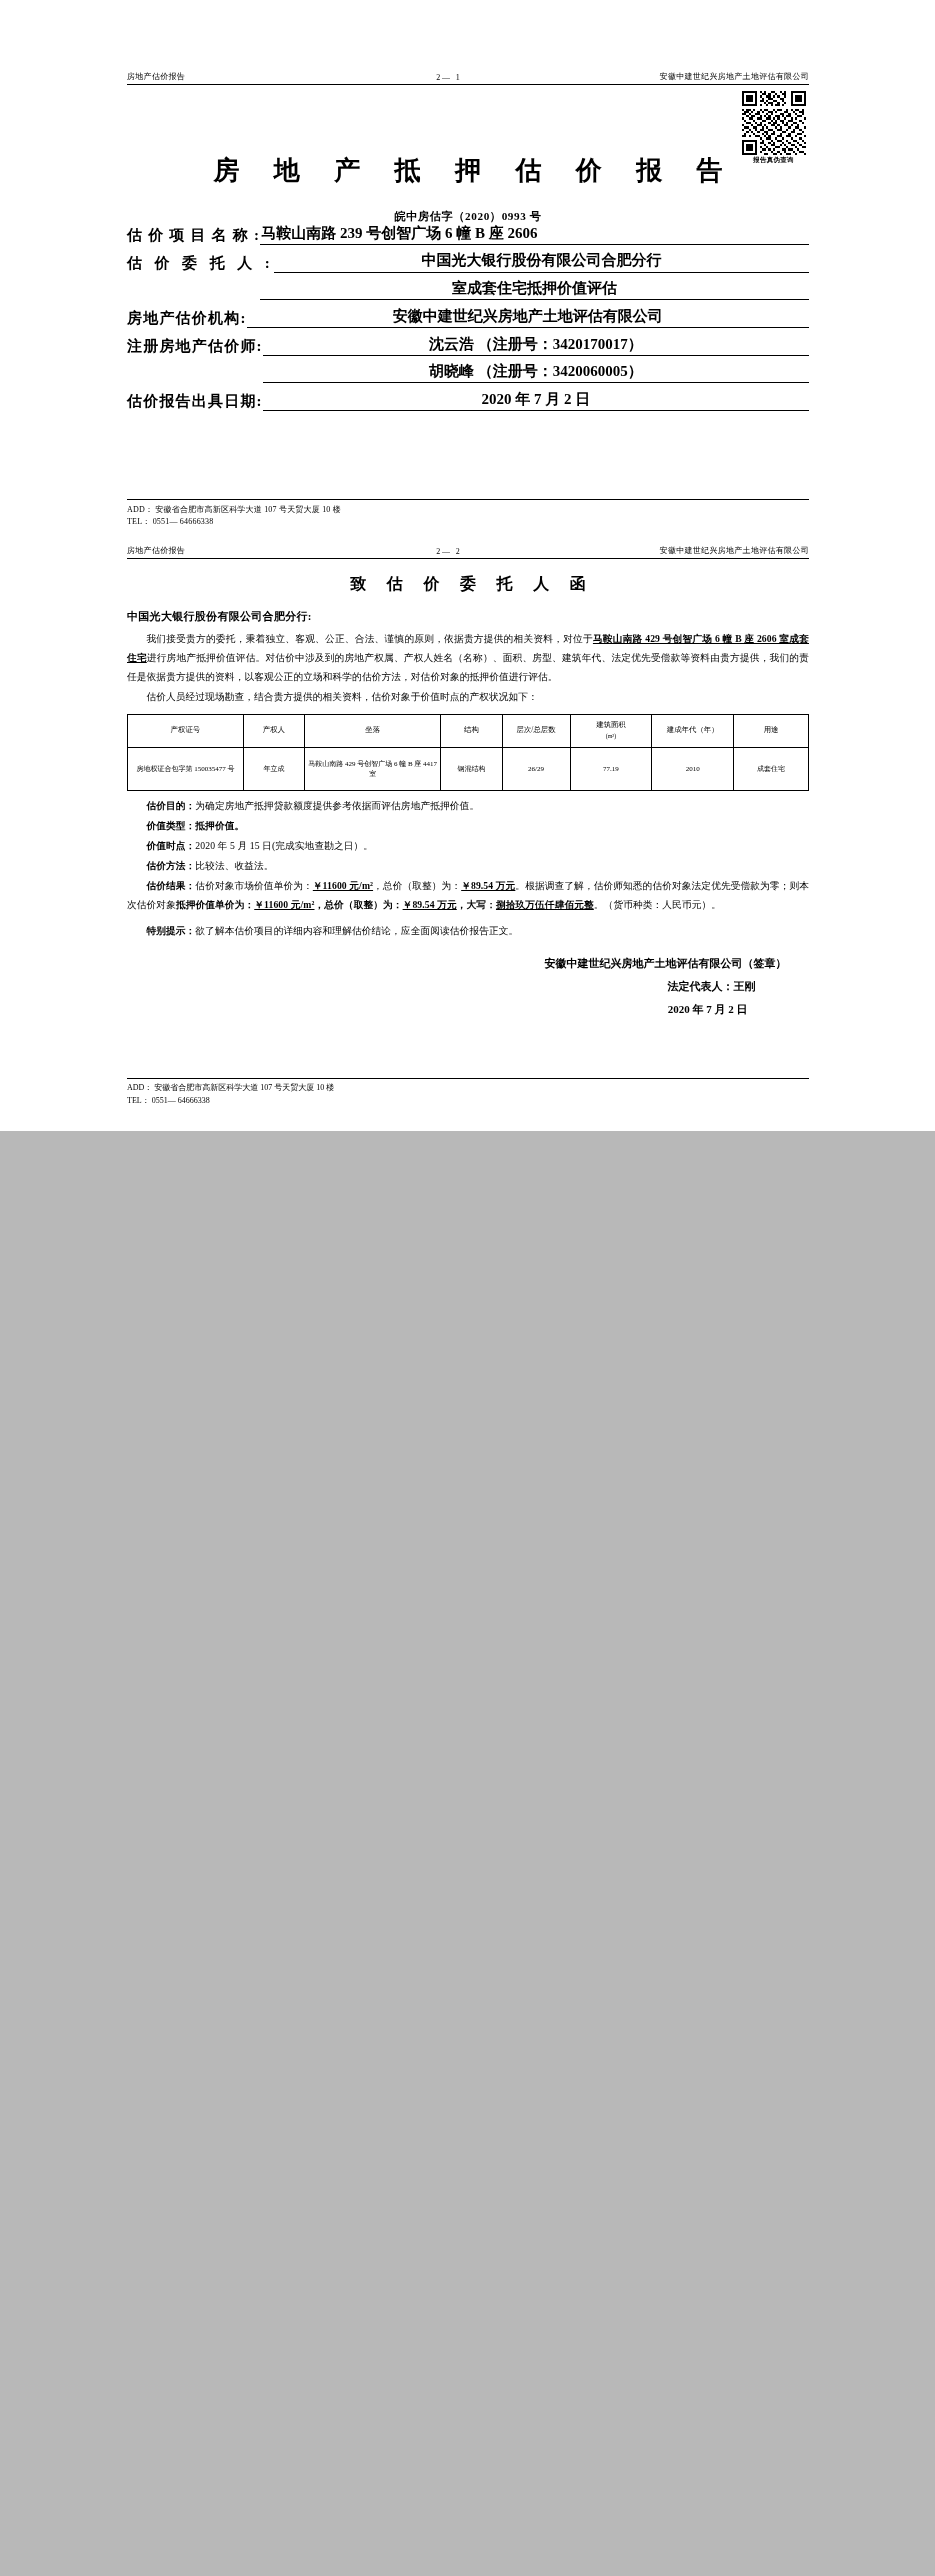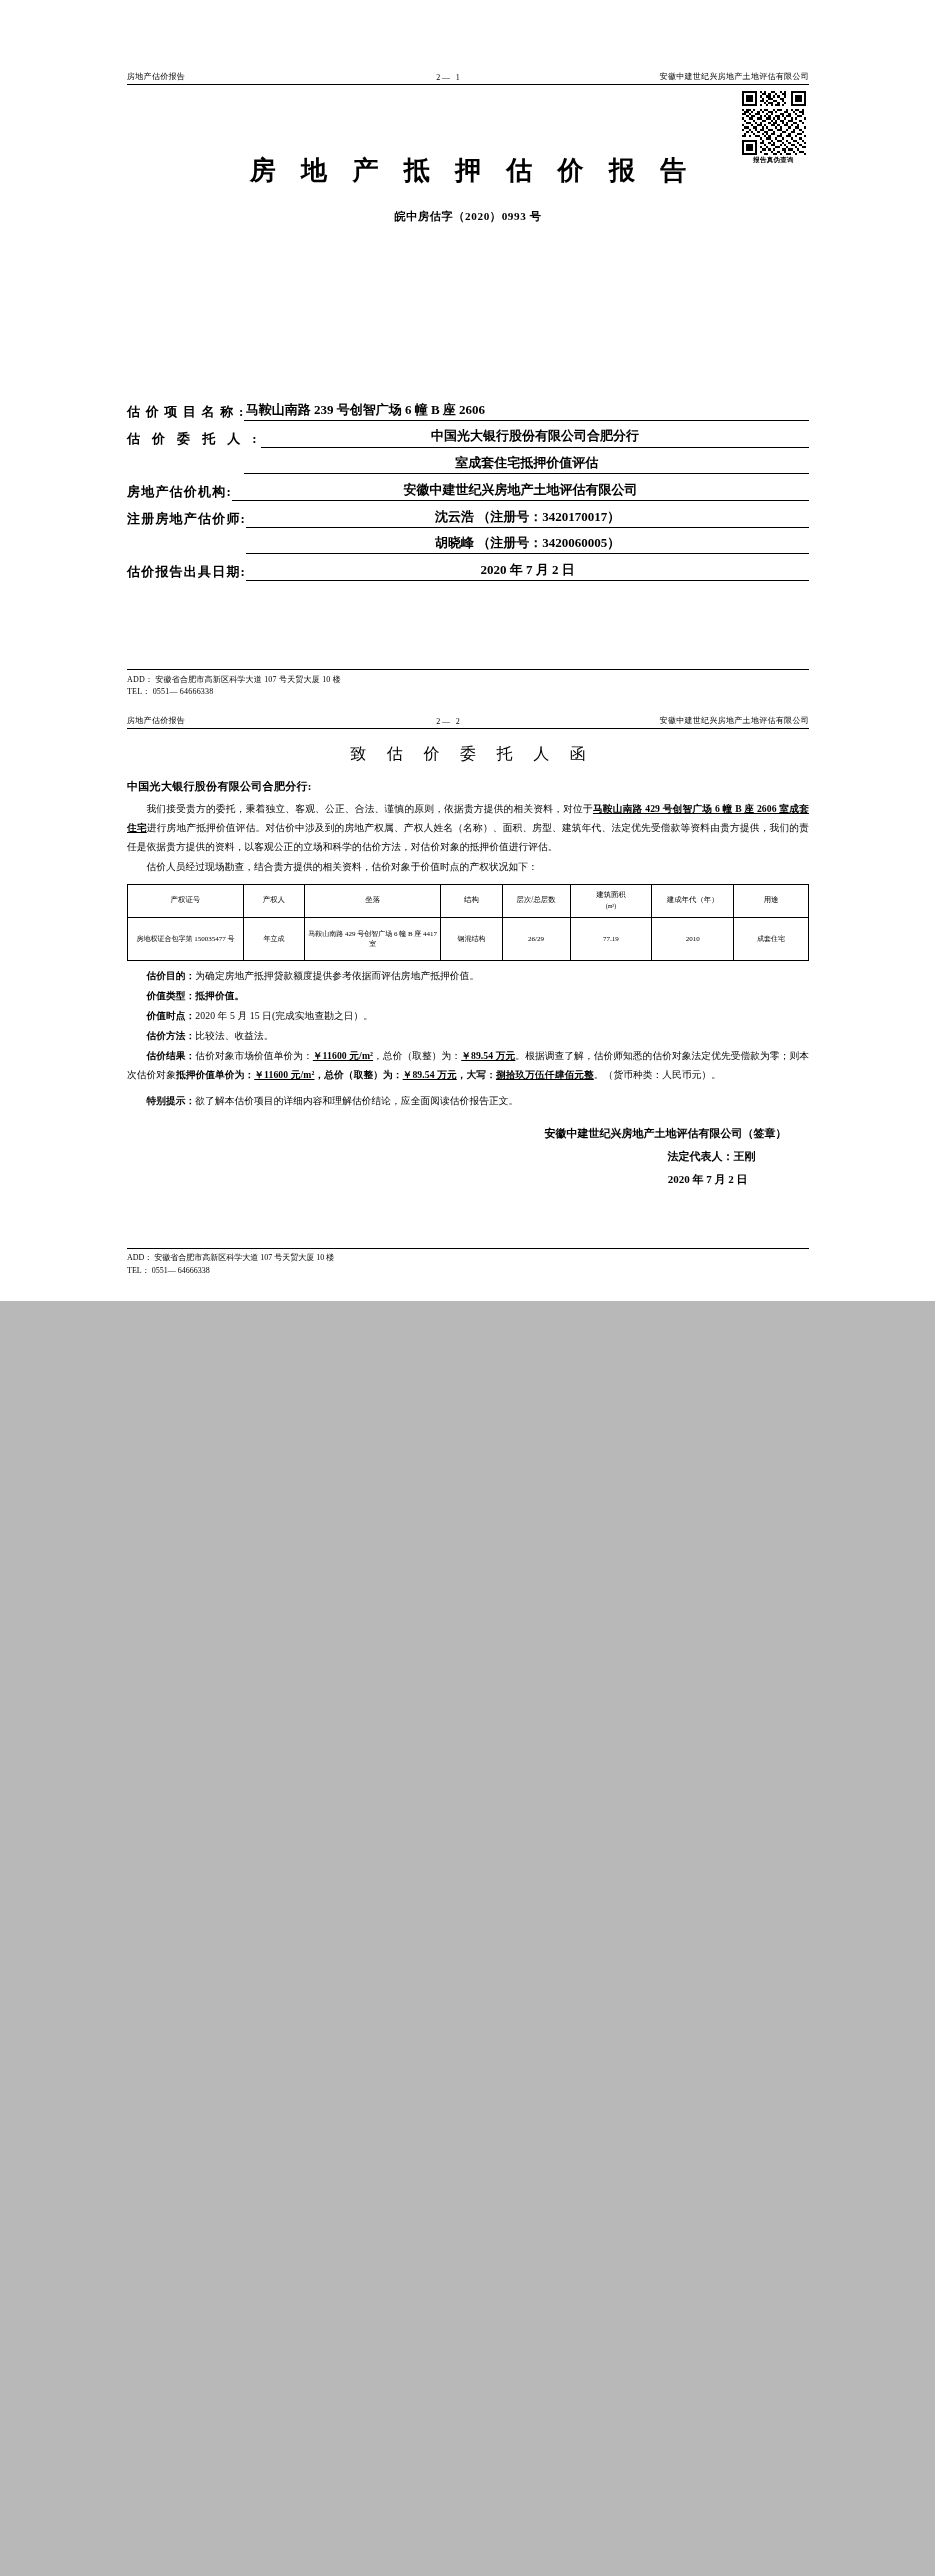--- a/index.html
+++ b/index.html
@@ -71,34 +71,33 @@
   }
 
   
   .doc-title {
     text-align: center;
     font-size: 26px;
     font-weight: bold;
     letter-spacing: 9.4px;
     margin: 68px 0 0 0;
     padding-left: 9.4px;
-    font-family: Liberation Serif, serif;
+    font-family: Liberation Mono, monospace;
   }
   .doc-subtitle {
     text-align: center;
     font-size: 11.2px;
     font-weight: bold;
     letter-spacing: 0.6px;
     margin-top: 21px;
   }
 
   
   .cover-fields {
-    margin-top: 177px;
-    font-size: 13px;
+    font-size: 15px;
     font-weight: bold;
   }
   .cf-row {
     display: flex;
     align-items: flex-end;
     margin-bottom: 6.5px;
   }
   .cf-label {
     flex: 0 0 auto;
     white-space: nowrap;
@@ -126,21 +125,21 @@
     letter-spacing: 0.2px;
     line-height: 1.55;
   }
   .foot div { white-space: nowrap; }
 
   
   .sheet-2 { padding-top: 16.5px; padding-bottom: 23.6px; }
   .letter-title {
     text-align: center;
     font-size: 16px;
-    font-weight: normal;
+    font-weight: bold;
     letter-spacing: 8.3px;
     margin: 15.3px 0 14px 0;
     padding-left: 8.3px;
   }
   .salute {
     font-size: 11px;
     font-weight: bold;
     margin-bottom: 5.9px;
     letter-spacing: 0.3px;
   }

